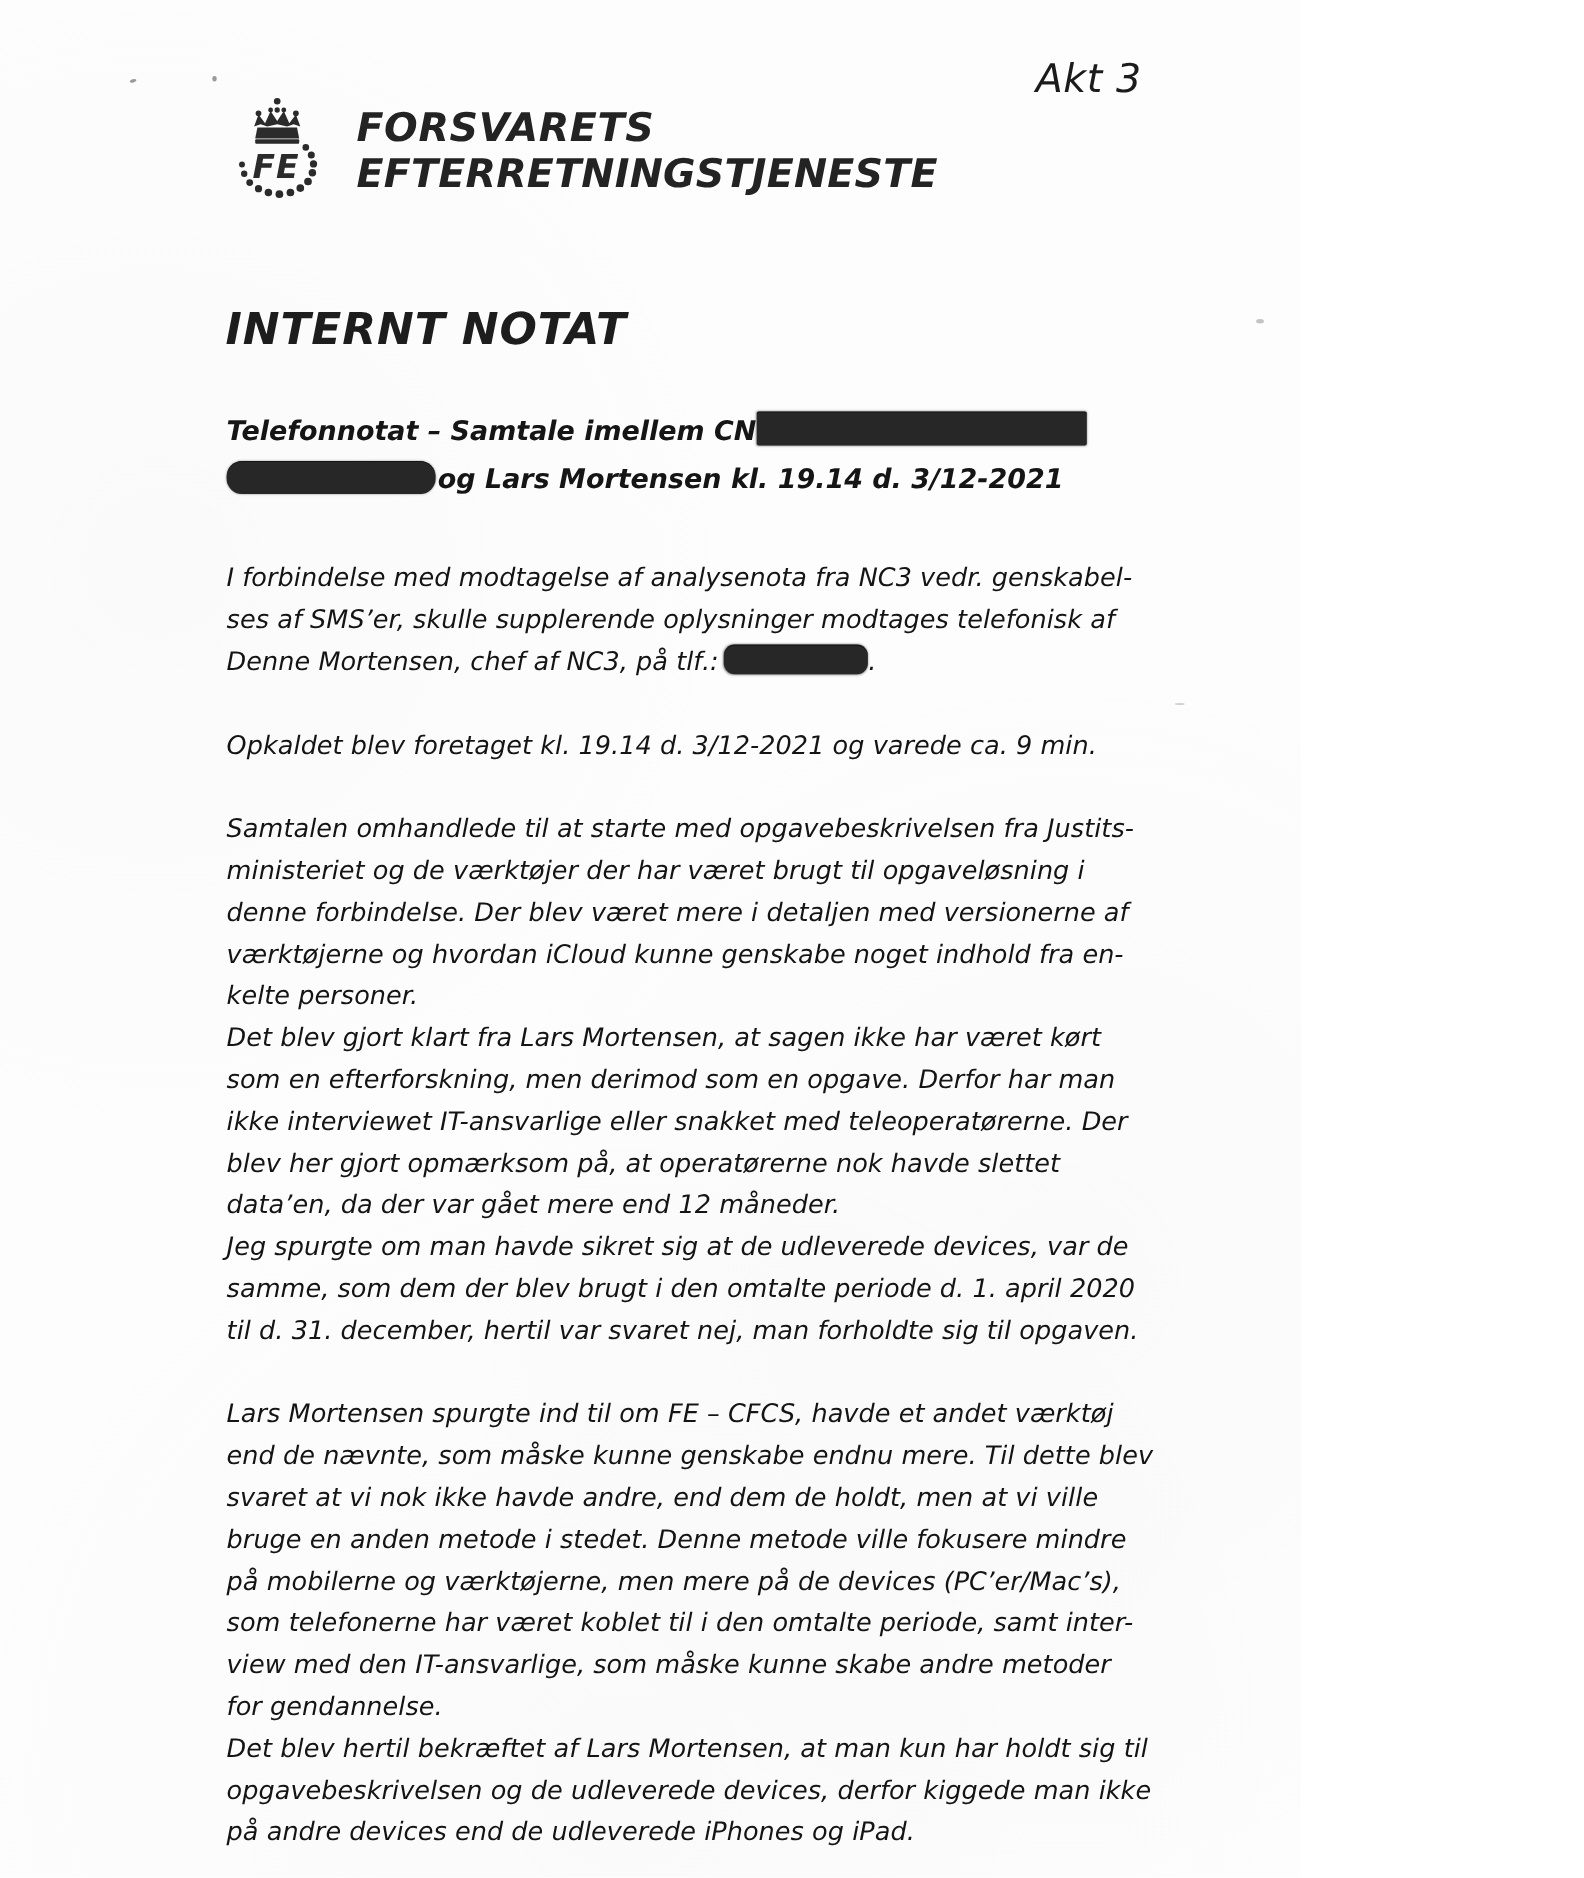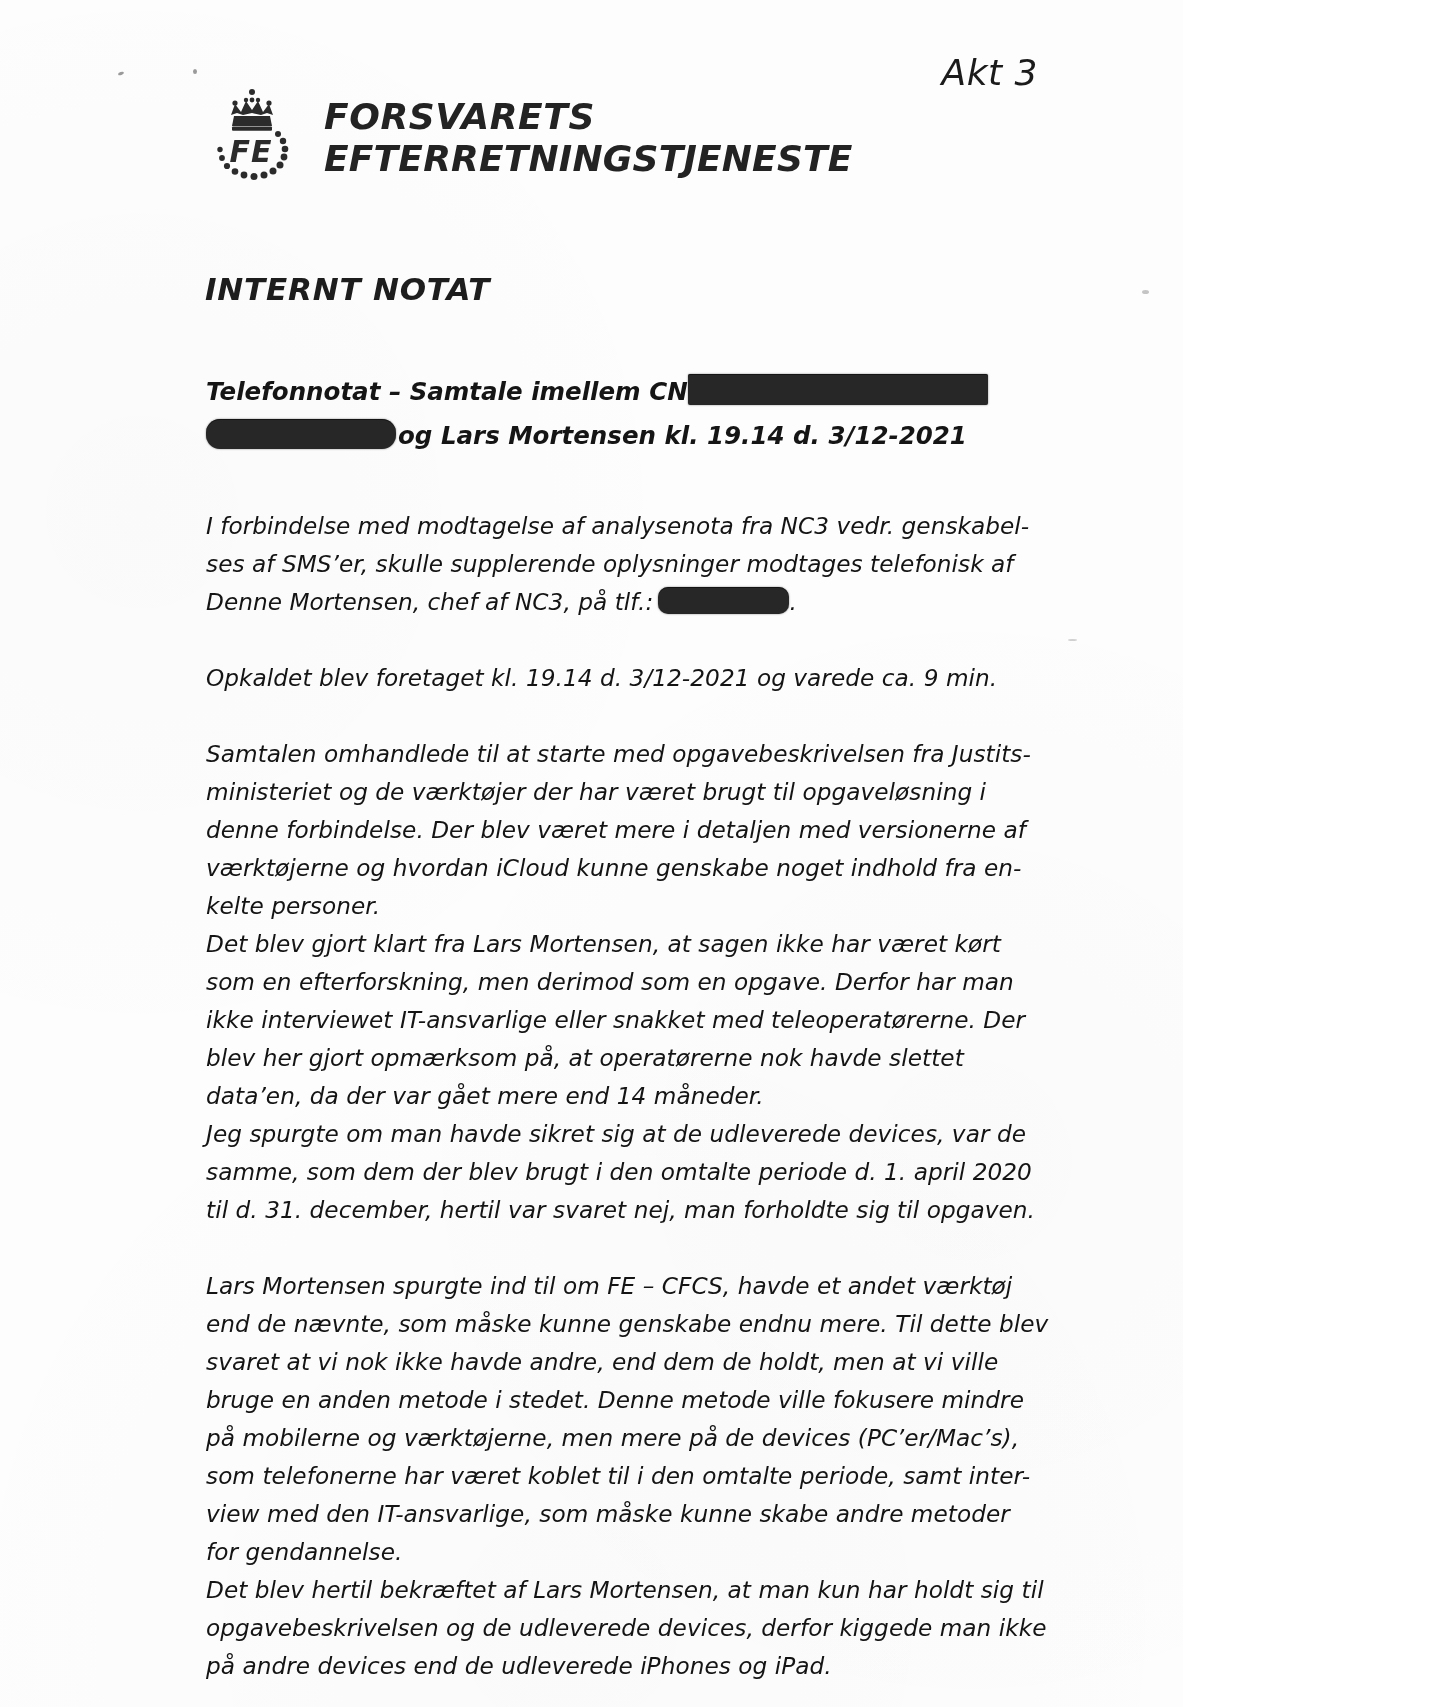--- a/index.html
+++ b/index.html
@@ -76,21 +76,21 @@
   }
   .logo-text .l2 { letter-spacing: 0.2px; }
 
   
   .doc-title {
     position: absolute;
     left: 205px;
     top: 250px;
     font-family: "DejaVu Sans", sans-serif;
     font-weight: bold;
-    font-size: 31px;
+    font-size: 40px;
     letter-spacing: 0.8px;
     color: #1d1d1d;
   }
 
   
   .subject {
     position: absolute;
     left: 206px;
     top: 370px;
     width: 810px;
@@ -247,21 +247,21 @@
     <p class="para">
       <span class="ln">Samtalen omhandlede til at starte med opgavebeskrivelsen fra Justits-</span>
       <span class="ln">ministeriet og de værktøjer der har været brugt til opgaveløsning i</span>
       <span class="ln">denne forbindelse. Der blev været mere i detaljen med versionerne af</span>
       <span class="ln">værktøjerne og hvordan iCloud kunne genskabe noget indhold fra en-</span>
       <span class="ln">kelte personer.</span>
       <span class="ln">Det blev gjort klart fra Lars Mortensen, at sagen ikke har været kørt</span>
       <span class="ln">som en efterforskning, men derimod som en opgave. Derfor har man</span>
       <span class="ln">ikke interviewet IT-ansvarlige eller snakket med teleoperatørerne. Der</span>
       <span class="ln">blev her gjort opmærksom på, at operatørerne nok havde slettet</span>
-      <span class="ln">data’en, da der var gået mere end 14 måneder.</span>
+      <span class="ln">data’en, da der var gået mere end 12 måneder.</span>
       <span class="ln">Jeg spurgte om man havde sikret sig at de udleverede devices, var de</span>
       <span class="ln">samme, som dem der blev brugt i den omtalte periode d. 1. april 2020</span>
       <span class="ln">til d. 31. december, hertil var svaret nej, man forholdte sig til opgaven.</span>
     </p>
 
     <div class="gap-lg"></div>
 
     <p class="para">
       <span class="ln">Lars Mortensen spurgte ind til om FE – CFCS, havde et andet værktøj</span>
       <span class="ln">end de nævnte, som måske kunne genskabe endnu mere. Til dette blev</span>

